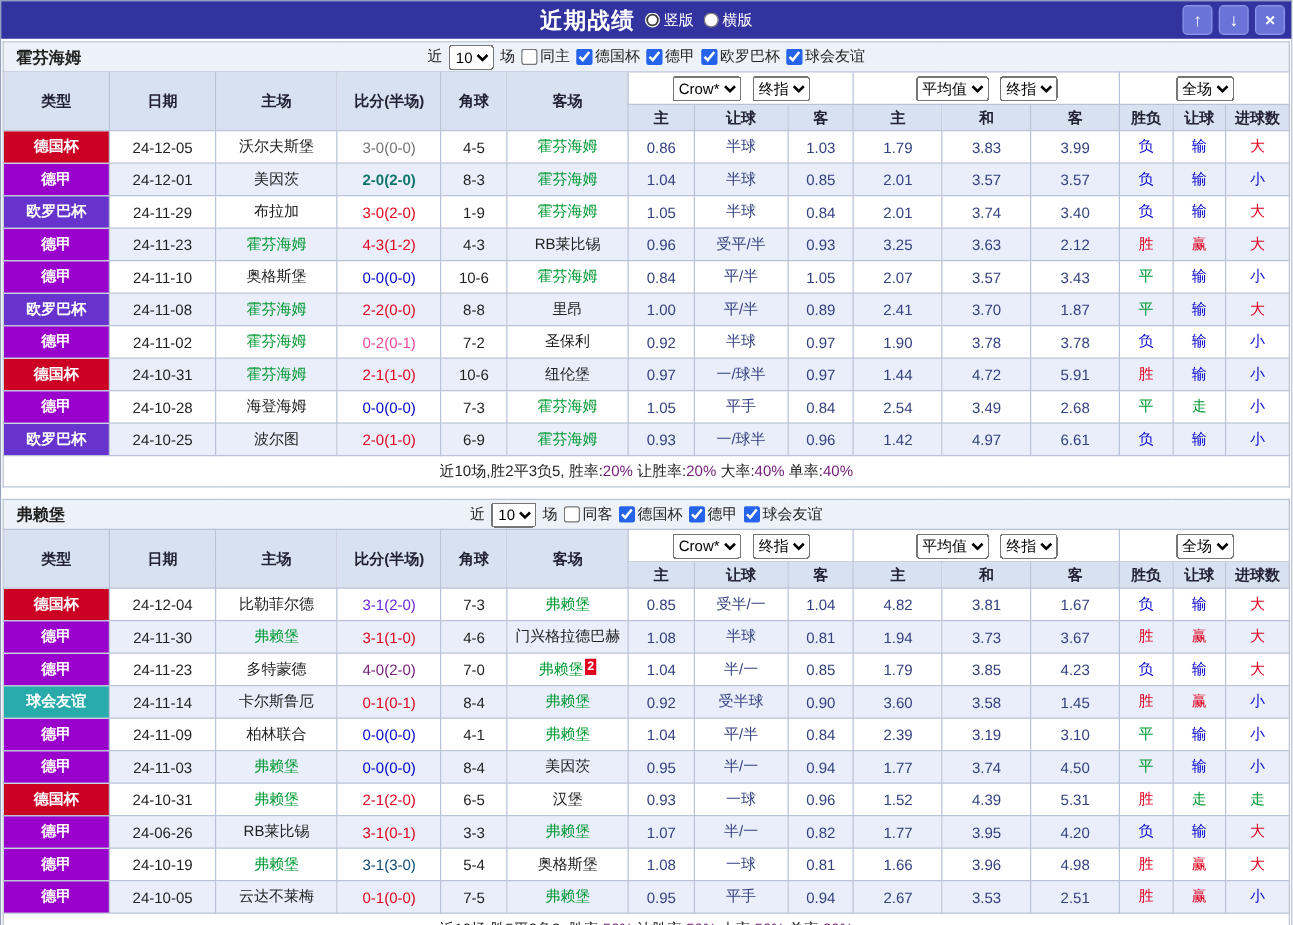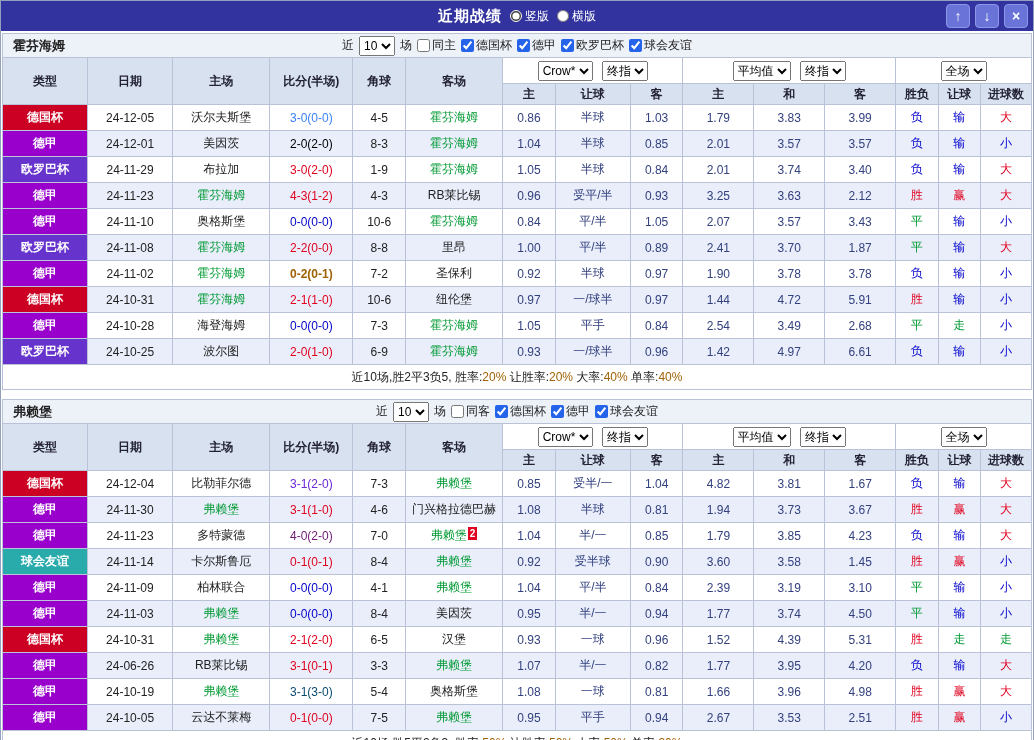--- a/index.html
+++ b/index.html
@@ -1,46 +1,46 @@
 <!DOCTYPE html>
 <html style="--accent: #3333a0; --odds: #33417f; --hl: #009933;"><head>
 <meta charset="utf-8">
 <style>
   :root { --accent:#3333a0; --odds:#33417f; --hl:#009933; }
   * { box-sizing:border-box; margin:0; padding:0; }
   body { width:1034px; font-family:"Liberation Sans","DejaVu Sans",sans-serif; background:#fff; }
   .window { width:1034px; border:1px solid #93a0bd; background:#fff; }
   .titlebar { height:30px; background:var(--accent); position:relative; display:flex; align-items:center; justify-content:center; color:#fff; }
   .title-center { display:flex; align-items:center; gap:8px; }
-  .title { font-size:15px; font-weight:bold; letter-spacing:1px; }
+  .title { font-size:18px; font-weight:bold; letter-spacing:1px; }
   .vradio { display:inline-flex; align-items:center; gap:3px; font-size:12px; cursor:pointer; color:#fff; }
   .vradio input { width:12px; height:12px; accent-color:#ffffff; }
   .tb-btns { position:absolute; right:5px; top:3px; display:flex; gap:5px; }
   .tb-btn { width:24px; height:24px; border:1px solid #8d97ea; border-radius:4px; background:#6a74d8; color:#fff; font-size:14px; line-height:1; cursor:pointer; font-weight:bold; font-family:inherit; }
   #sections { padding:2px 1px 1px; background:#fff; }
   .stats-table { width:100%; border-collapse:collapse; table-layout:fixed; font-size:12px; margin-bottom:9px; }
   #sections .stats-table:last-child { margin-bottom:0; }
   .stats-table td, .stats-table th { border:1px solid #b9c2d6; text-align:center; padding:0 2px; overflow:hidden; white-space:nowrap; }
   .team-row td { background:#edf1f8; height:24px; }
   .team-row-inner { position:relative; display:flex; align-items:center; justify-content:center; min-height:22px; }
   .team-name { position:absolute; left:8px; font-weight:bold; font-size:13px; color:#222; }
   .filter-controls { display:inline-flex; align-items:center; gap:5px; color:#222; font-size:12px; }
   .chk { display:inline-flex; align-items:center; gap:2px; cursor:pointer; }
   .chk input { width:13px; height:13px; accent-color:#2563eb; }
-  .count-select, .sel-cell select { font-size:12px; font-family:inherit; height:20px; }
+  .count-select, .sel-cell select { font-size:12px; font-family:inherit; height:20px;text-align:right; }
   .sel-cell { background:#fff; height:26px; }
   .sel-cell select { margin:0 3px; }
   .col-h { background:#d8e1f0; font-weight:bold; color:#223; height:21px; font-size:12px; }
   tbody td { height:26px; color:#222; }
   tbody tr:nth-child(even) { background:#e9eefa; }
   .type-cell { color:#fff; font-weight:bold; }
   .odds-cell { color:var(--odds); }
   .card-badge { display:inline-block; background:#e1001e; color:#fff; font-size:10px; line-height:13px; padding:0 2px; margin-left:1px; font-weight:bold; vertical-align:top; }
   .summary-cell { height:25px; background:#fff; color:#222; }
-  .summary-cell .red { color:#a16207; }
+  .summary-cell .red { color:#701a75; }
 </style>
 </head>
 <body>
 
 <div class="window">
   <div class="titlebar">
     <div class="title-center">
       <span class="title">近期战绩</span>
       <label class="vradio">
         <input type="radio" name="viewmode" checked="" style="">
@@ -138,38 +138,38 @@
             <th class="col-h">胜负</th>
             <th class="col-h">让球</th>
             <th class="col-h">进球数</th>
           </tr>
     </thead>
     <tbody class="rows">
           <tr>
             <td class="type-cell" style="background: rgb(204, 0, 34);">德国杯</td>
             <td class="date-cell">24-12-05</td>
             <td>沃尔夫斯堡</td>
-            <td style="color: #3b82f6;">3-0(0-0)</td>
+            <td style="color: #737373;">3-0(0-0)</td>
             <td class="corner-cell">4-5</td>
             <td><span style="color: rgb(0, 153, 51);">霍芬海姆</span></td>
             <td class="odds-cell">0.86</td>
             <td class="odds-cell">半球</td>
             <td class="odds-cell">1.03</td>
             <td class="odds-cell">1.79</td>
             <td class="odds-cell">3.83</td>
             <td class="odds-cell">3.99</td>
             <td style="color: rgb(0, 0, 204);">负</td>
             <td style="color: rgb(0, 0, 204);">输</td>
             <td style="color: rgb(225, 0, 30);">大</td>
           </tr>
           <tr>
             <td class="type-cell" style="background: rgb(153, 0, 204);">德甲</td>
             <td class="date-cell">24-12-01</td>
             <td>美因茨</td>
-            <td style="color: #000000;">2-0(2-0)</td>
+            <td style="color: #0f766e; font-weight: bold;">2-0(2-0)</td>
             <td class="corner-cell">8-3</td>
             <td><span style="color: rgb(0, 153, 51);">霍芬海姆</span></td>
             <td class="odds-cell">1.04</td>
             <td class="odds-cell">半球</td>
             <td class="odds-cell">0.85</td>
             <td class="odds-cell">2.01</td>
             <td class="odds-cell">3.57</td>
             <td class="odds-cell">3.57</td>
             <td style="color: rgb(0, 0, 204);">负</td>
             <td style="color: rgb(0, 0, 204);">输</td>
@@ -240,21 +240,21 @@
             <td class="odds-cell">3.70</td>
             <td class="odds-cell">1.87</td>
             <td style="color: rgb(0, 153, 51);">平</td>
             <td style="color: rgb(0, 0, 204);">输</td>
             <td style="color: rgb(225, 0, 30);">大</td>
           </tr>
           <tr>
             <td class="type-cell" style="background: rgb(153, 0, 204);">德甲</td>
             <td class="date-cell">24-11-02</td>
             <td style="color: rgb(0, 153, 51);">霍芬海姆</td>
-            <td style="color: #a16207; font-weight: bold;">0-2(0-1)</td>
+            <td style="color: #ec4899;">0-2(0-1)</td>
             <td class="corner-cell">7-2</td>
             <td><span>圣保利</span></td>
             <td class="odds-cell">0.92</td>
             <td class="odds-cell">半球</td>
             <td class="odds-cell">0.97</td>
             <td class="odds-cell">1.90</td>
             <td class="odds-cell">3.78</td>
             <td class="odds-cell">3.78</td>
             <td style="color: rgb(0, 0, 204);">负</td>
             <td style="color: rgb(0, 0, 204);">输</td>

